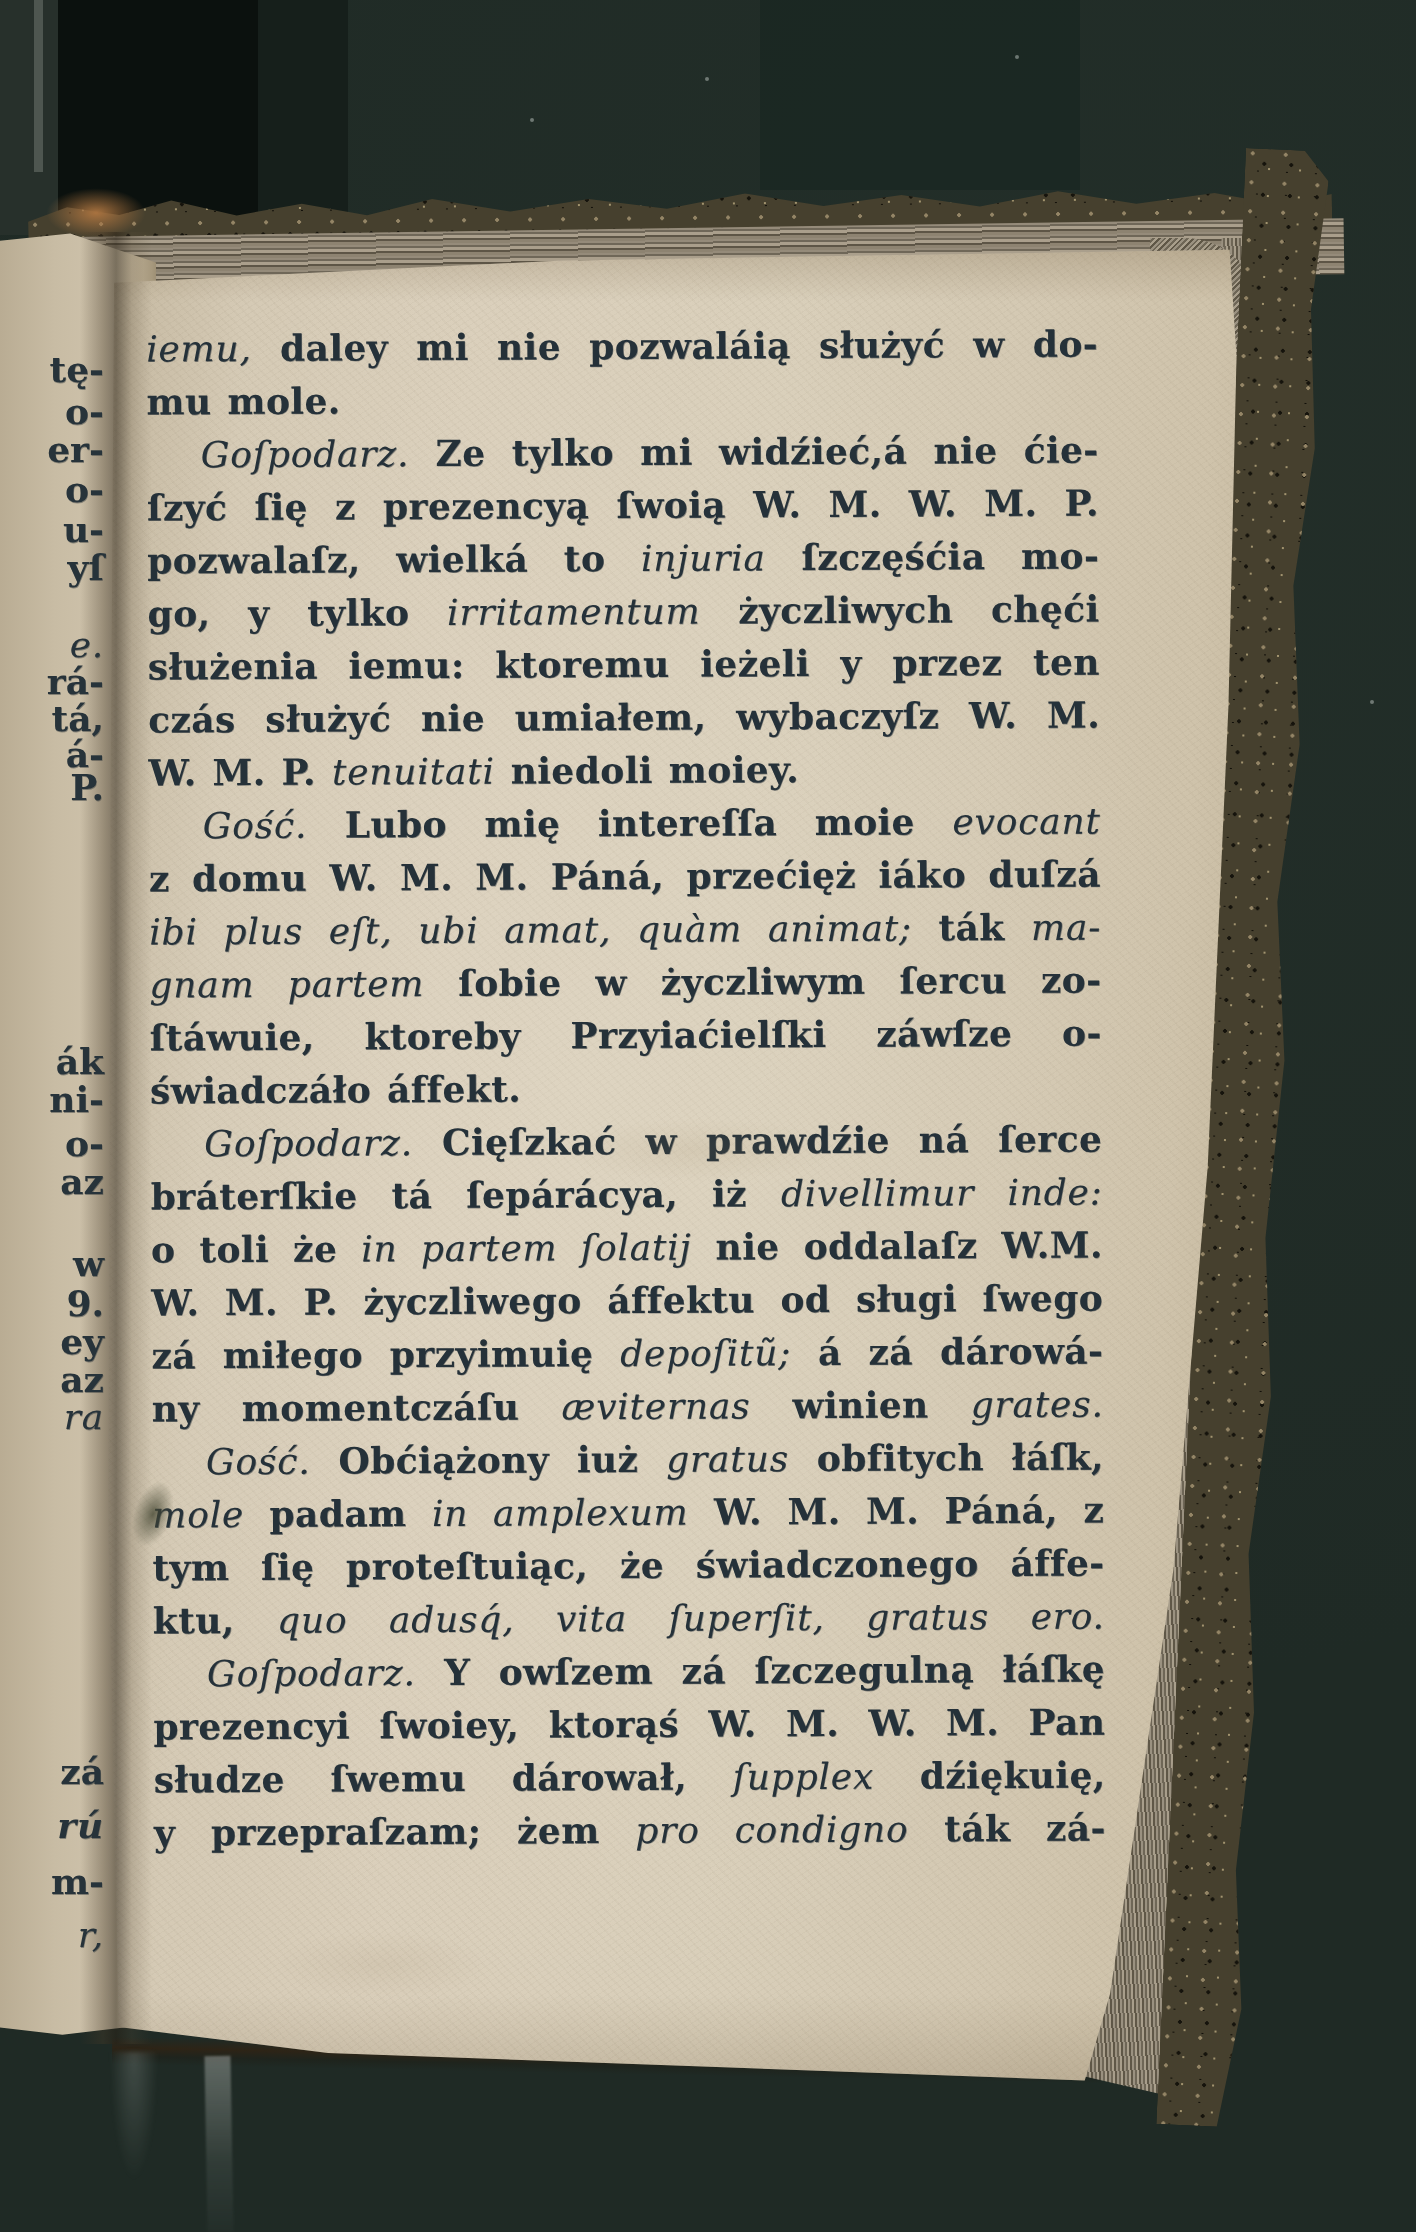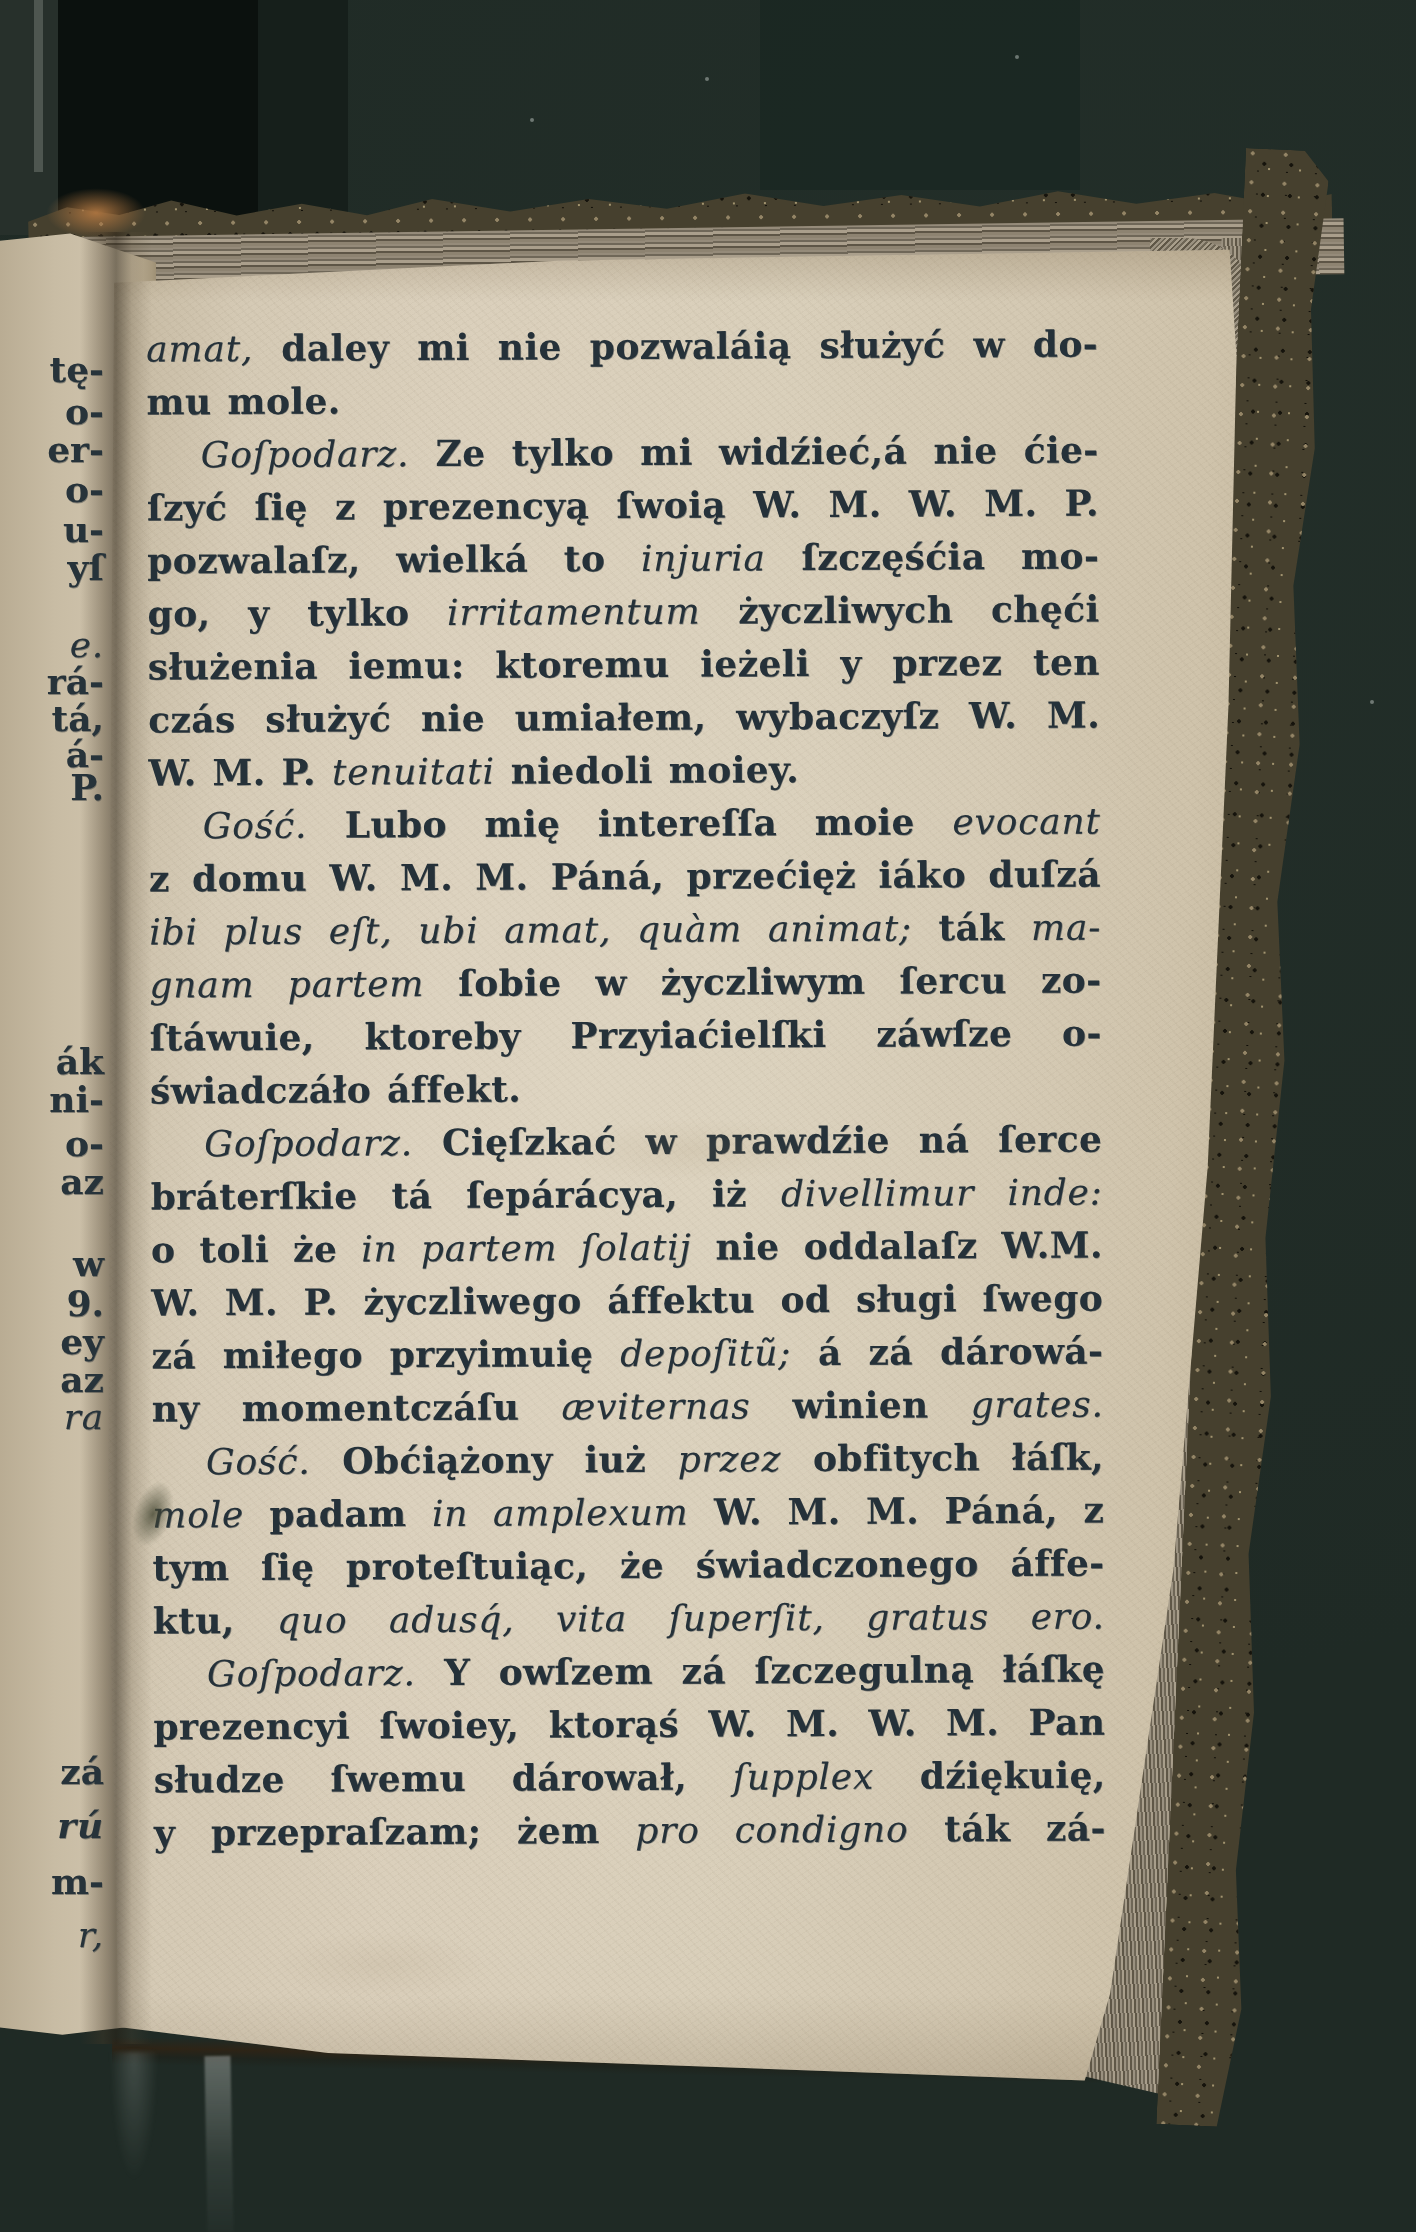--- a/index.html
+++ b/index.html
@@ -150,42 +150,42 @@
   <div class="abs top-edge"></div>
   <div class="abs fore-grey"></div>
   <div class="abs corner-grey"></div>
   <div class="abs fore-mottle speckle"></div>
 
   <div class="abs sliver"></div>
   <div class="abs page"></div>
   <div class="abs crease"></div>
 
   <div class="abs text-block">
-      <div class="line j"><span class="it">amat,</span><span class="rm"> daley mi nie pozwaláią służyć w do-</span></div>
+      <div class="line j"><span class="it">iemu,</span><span class="rm"> daley mi nie pozwaláią służyć w do-</span></div>
       <div class="line"><span class="rm">mu mole.</span></div>
       <div class="line j ind"><span class="it">Goſpodarz.</span><span class="rm"> Ze tylko mi widźieć,á nie ćie-</span></div>
       <div class="line j"><span class="rm">ſzyć ſię z prezencyą ſwoią W. M. W. M. P.</span></div>
       <div class="line j"><span class="rm">pozwalaſz, wielká to </span><span class="it">injuria</span><span class="rm"> ſzczęśćia mo-</span></div>
       <div class="line j"><span class="rm">go, y tylko </span><span class="it">irritamentum</span><span class="rm"> życzliwych chęći</span></div>
       <div class="line j"><span class="rm">służenia iemu: ktoremu ieżeli y przez ten</span></div>
       <div class="line j"><span class="rm">czás służyć nie umiałem, wybaczyſz W. M.</span></div>
       <div class="line"><span class="rm">W. M. P. </span><span class="it">tenuitati</span><span class="rm"> niedoli moiey.</span></div>
       <div class="line j ind"><span class="it">Gość.</span><span class="rm"> Lubo mię intereſſa moie </span><span class="it">evocant</span></div>
       <div class="line j"><span class="rm">z domu W. M. M. Páná, przećięż iáko duſzá</span></div>
       <div class="line j"><span class="it">ibi plus eſt, ubi amat, quàm animat;</span><span class="rm"> ták </span><span class="it">ma-</span></div>
       <div class="line j"><span class="it">gnam partem</span><span class="rm"> ſobie w życzliwym ſercu zo-</span></div>
       <div class="line j"><span class="rm">ſtáwuie, ktoreby Przyiaćielſki záwſze o-</span></div>
       <div class="line"><span class="rm">świadczáło áffekt.</span></div>
       <div class="line j ind"><span class="it">Goſpodarz.</span><span class="rm"> Cięſzkać w prawdźie ná ſerce</span></div>
       <div class="line j"><span class="rm">bráterſkie tá ſepárácya, iż </span><span class="it">divellimur inde:</span></div>
       <div class="line j"><span class="rm">o toli że </span><span class="it">in partem ſolatij</span><span class="rm"> nie oddalaſz W.M.</span></div>
       <div class="line j"><span class="rm">W. M. P. życzliwego áffektu od sługi ſwego</span></div>
       <div class="line j"><span class="rm">zá miłego przyimuię </span><span class="it">depoſitũ;</span><span class="rm"> á zá dárowá-</span></div>
       <div class="line j"><span class="rm">ny momentczáſu </span><span class="it">æviternas</span><span class="rm"> winien </span><span class="it">grates.</span></div>
-      <div class="line j ind"><span class="it">Gość.</span><span class="rm"> Obćiążony iuż </span><span class="it">przez</span><span class="rm"> obfitych łáſk,</span></div>
+      <div class="line j ind"><span class="it">Gość.</span><span class="rm"> Obćiążony iuż </span><span class="it">gratus</span><span class="rm"> obfitych łáſk,</span></div>
       <div class="line j"><span class="it">mole</span><span class="rm"> padam </span><span class="it">in amplexum</span><span class="rm"> W. M. M. Páná, z</span></div>
       <div class="line j"><span class="rm">tym ſię proteſtuiąc, że świadczonego áffe-</span></div>
       <div class="line j"><span class="rm">ktu, </span><span class="it">quo adusq́, vita ſuperſit, gratus ero.</span></div>
       <div class="line j ind"><span class="it">Goſpodarz.</span><span class="rm"> Y owſzem zá ſzczegulną łáſkę</span></div>
       <div class="line j"><span class="rm">prezencyi ſwoiey, ktorąś W. M. W. M. Pan</span></div>
       <div class="line j"><span class="rm">słudze ſwemu dárował, </span><span class="it">ſupplex</span><span class="rm"> dźiękuię,</span></div>
       <div class="line j"><span class="rm">y przepraſzam; żem </span><span class="it">pro condigno</span><span class="rm"> ták zá-</span></div>
     </div>
 
 

